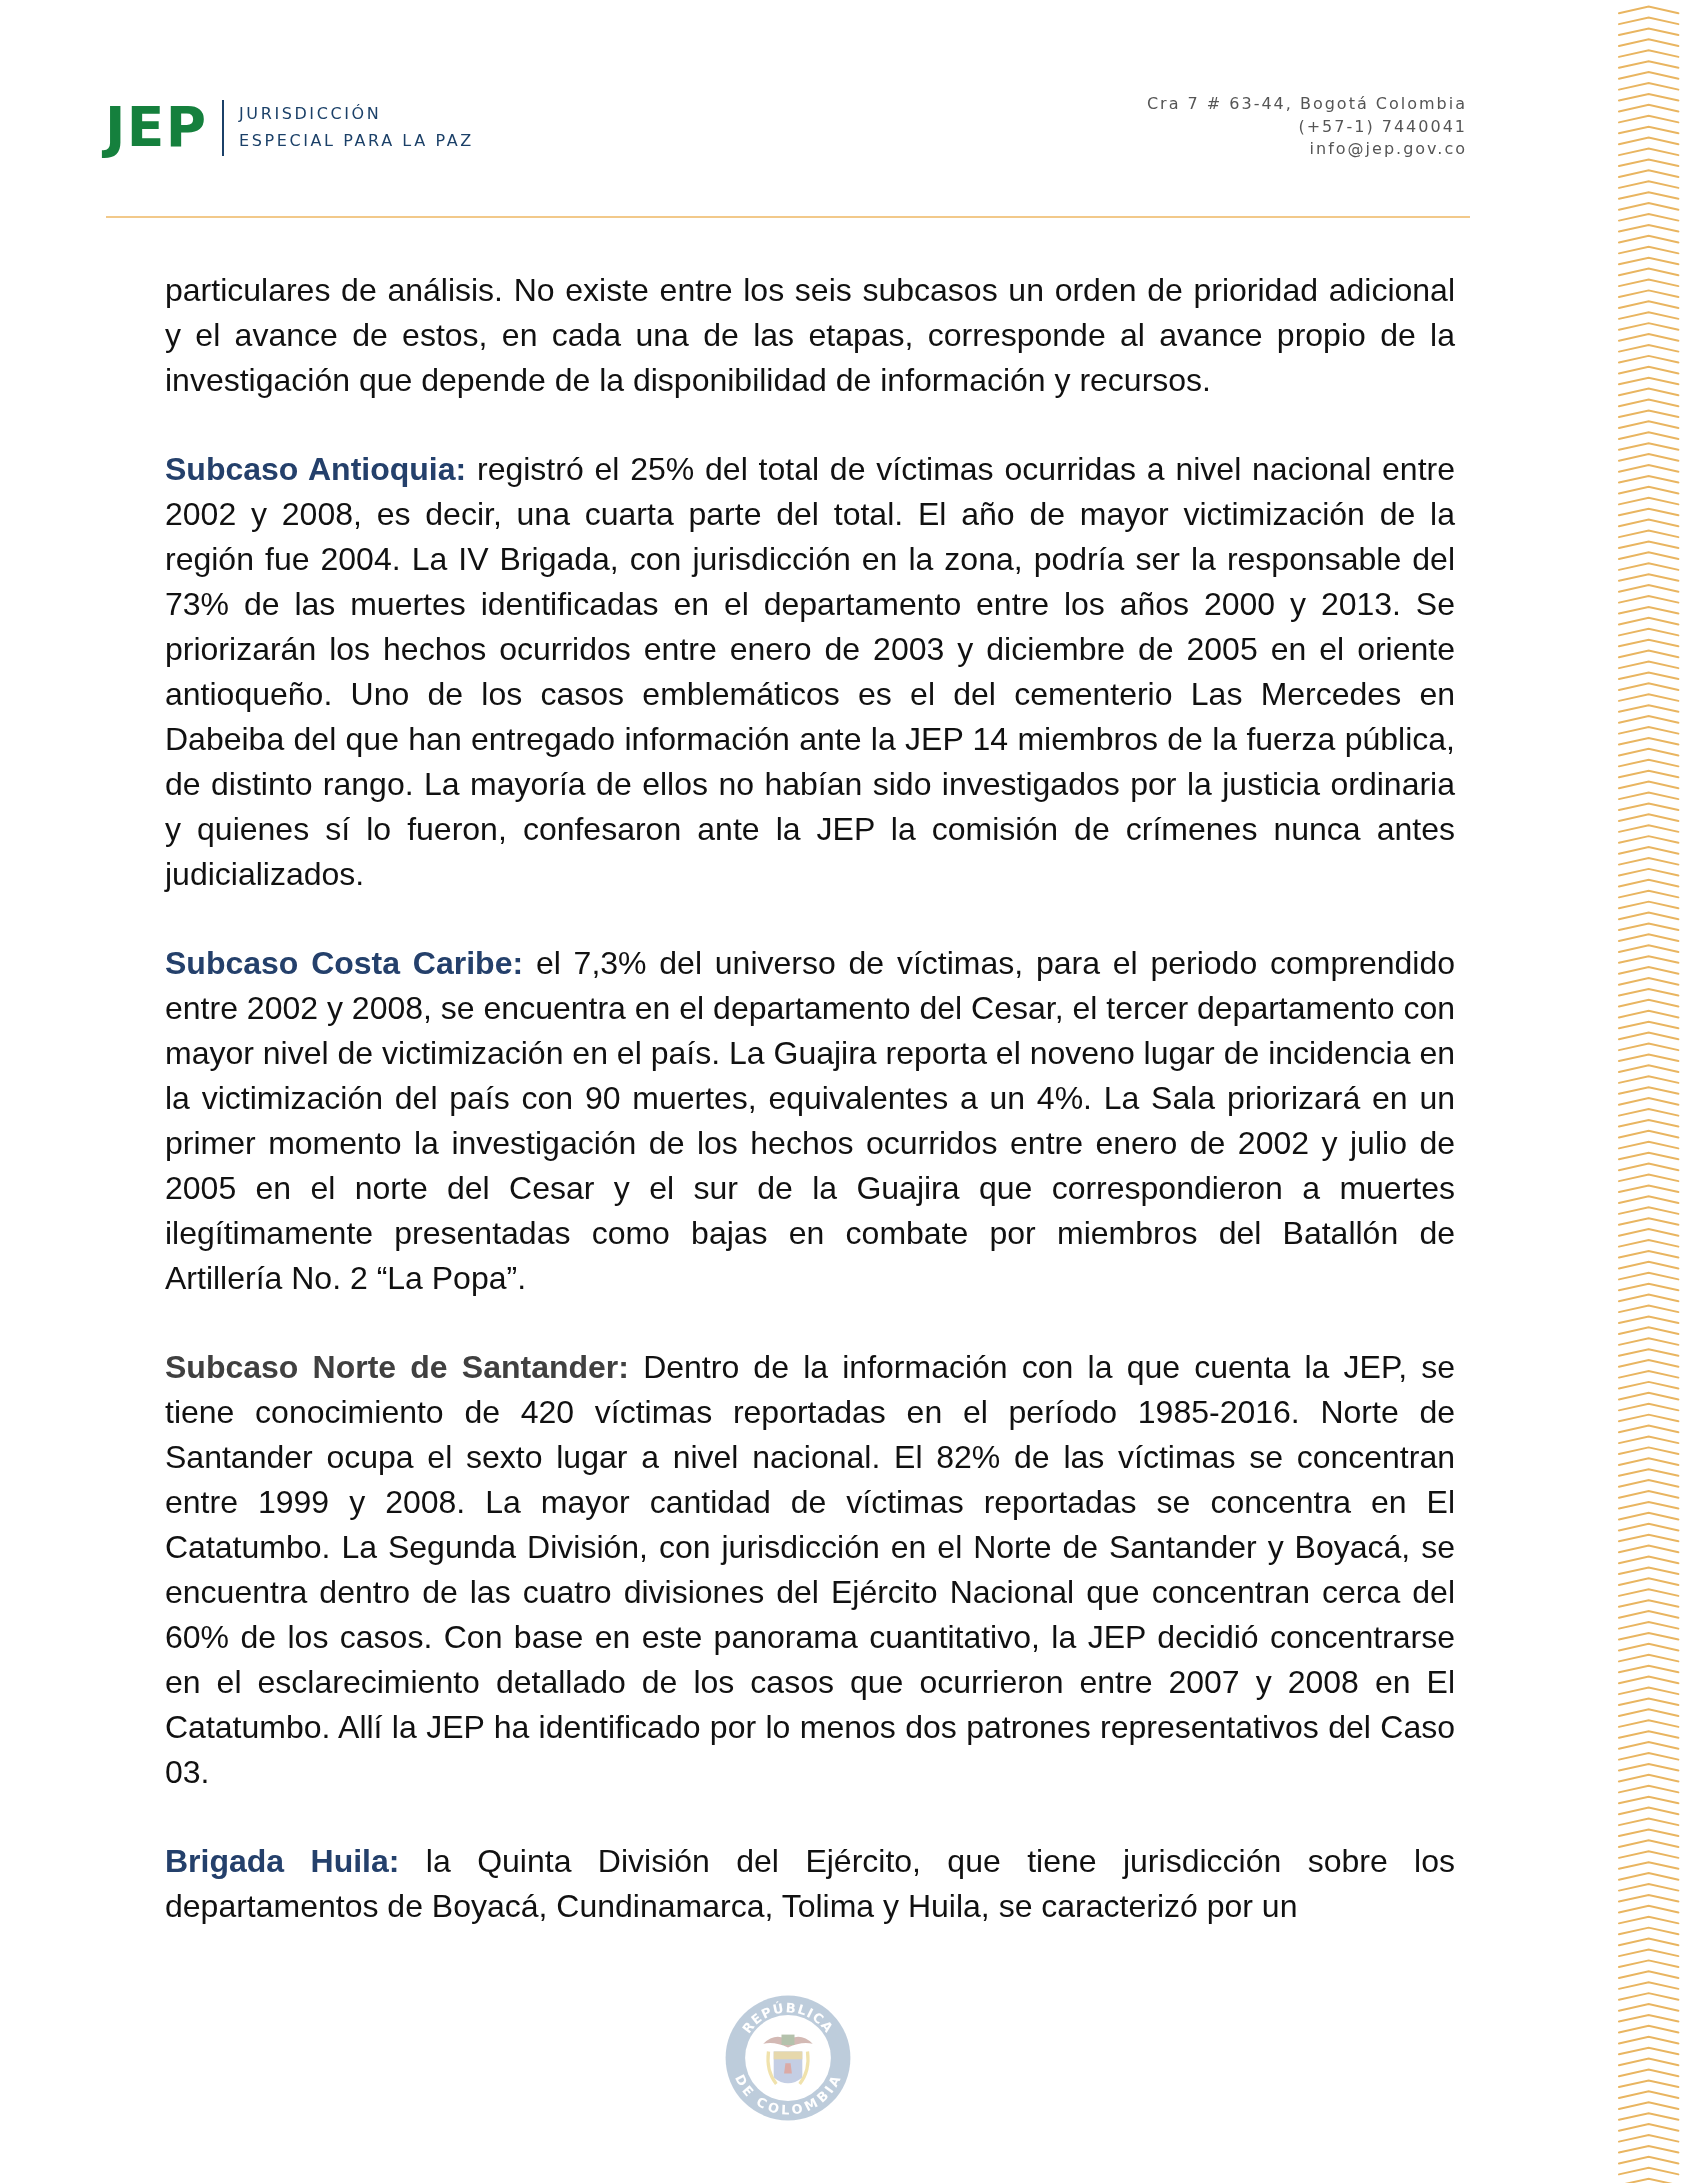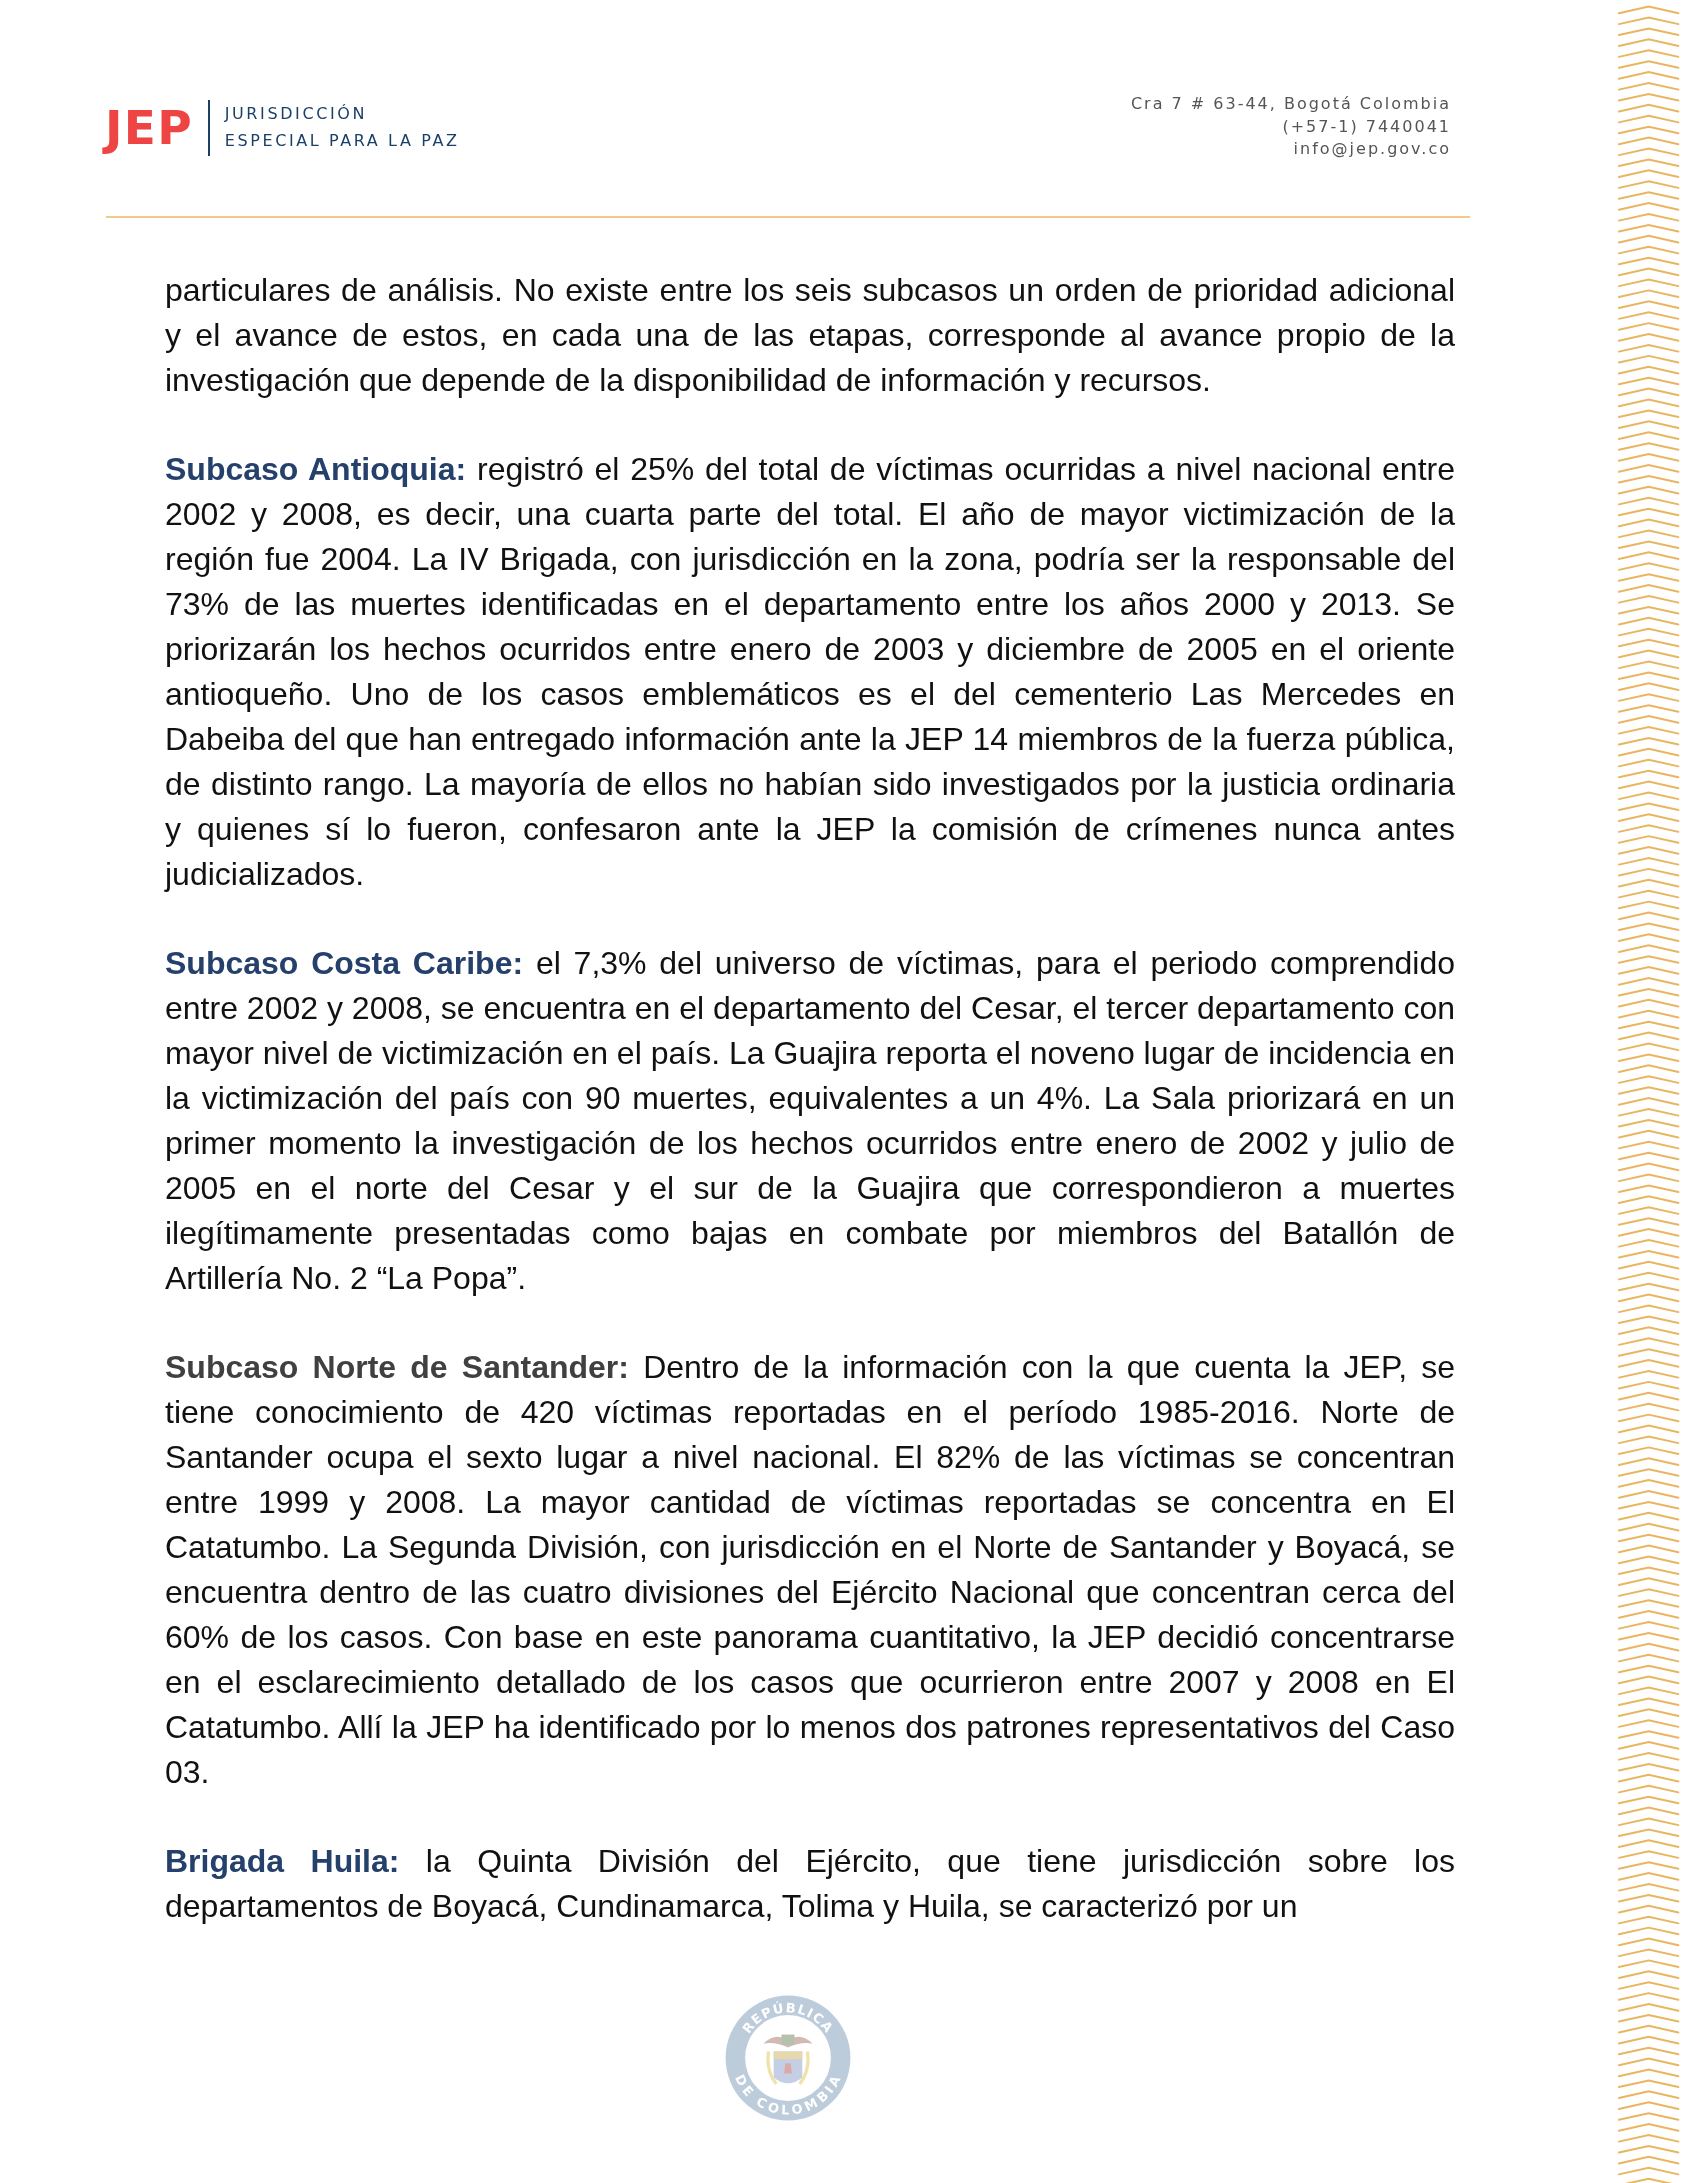--- a/index.html
+++ b/index.html
@@ -1,24 +1,24 @@
 <!DOCTYPE html>
 <html style="font-size:10.6px"><head>
 <meta charset="utf-8">
 <style>
   html, body { margin: 0; padding: 0; background: #ffffff; }
   body { width: 1687px; height: 2183px; position: relative; overflow: hidden; }
 
   .header-logo { position: absolute; left: 105px; top: 97px; display: flex; align-items: center; }
   .jep-mark { display: flex; align-items: center; height: 61px; }
-  .jep-letters { font-family: "DejaVu Sans", sans-serif; font-weight: bold; font-size: 47px; color: #ef4444; letter-spacing: 1.3px; line-height: 1; }
+  .jep-letters { font-family: "DejaVu Sans", sans-serif; font-weight: bold; font-size: 55px; color: #15803d; letter-spacing: 1.3px; line-height: 1; }
   .logo-divider { width: 2.6px; height: 56px; background: #1b4068; margin: 0 14.6px 0 14.6px; }
   .logo-text { font-family: "DejaVu Sans", sans-serif; color: #1b4068; font-size: 16px; letter-spacing: 2.6px; line-height: 26.5px; }
 
-  .contact { position: absolute; right: 236px; top: 93px; text-align: right; font-family: "DejaVu Sans", sans-serif; font-size: 16px; color: #555; letter-spacing: 2px; line-height: 22.5px; }
+  .contact { position: absolute; right: 220px; top: 93px; text-align: right; font-family: "DejaVu Sans", sans-serif; font-size: 16px; color: #555; letter-spacing: 2px; line-height: 22.5px; }
 
   .rule { position: absolute; left: 106px; top: 216px; width: 1364px; height: 2px; background: #f2c98a; }
 
   .sidebar { position: absolute; right: 0; top: 0; width: 76px; height: 2183px; }
 
   .content { position: absolute; left: 165px; top: 268px; width: 1290px; font-family: Liberation Sans, sans-serif; font-size: 32px; line-height: 45px; color: #111; text-align: justify; }
   .para { margin: 0 0 44px 0; }
   .heading { font-weight: bold; color: #24406b; }
   .heading.alt { color: #404040; }
 

